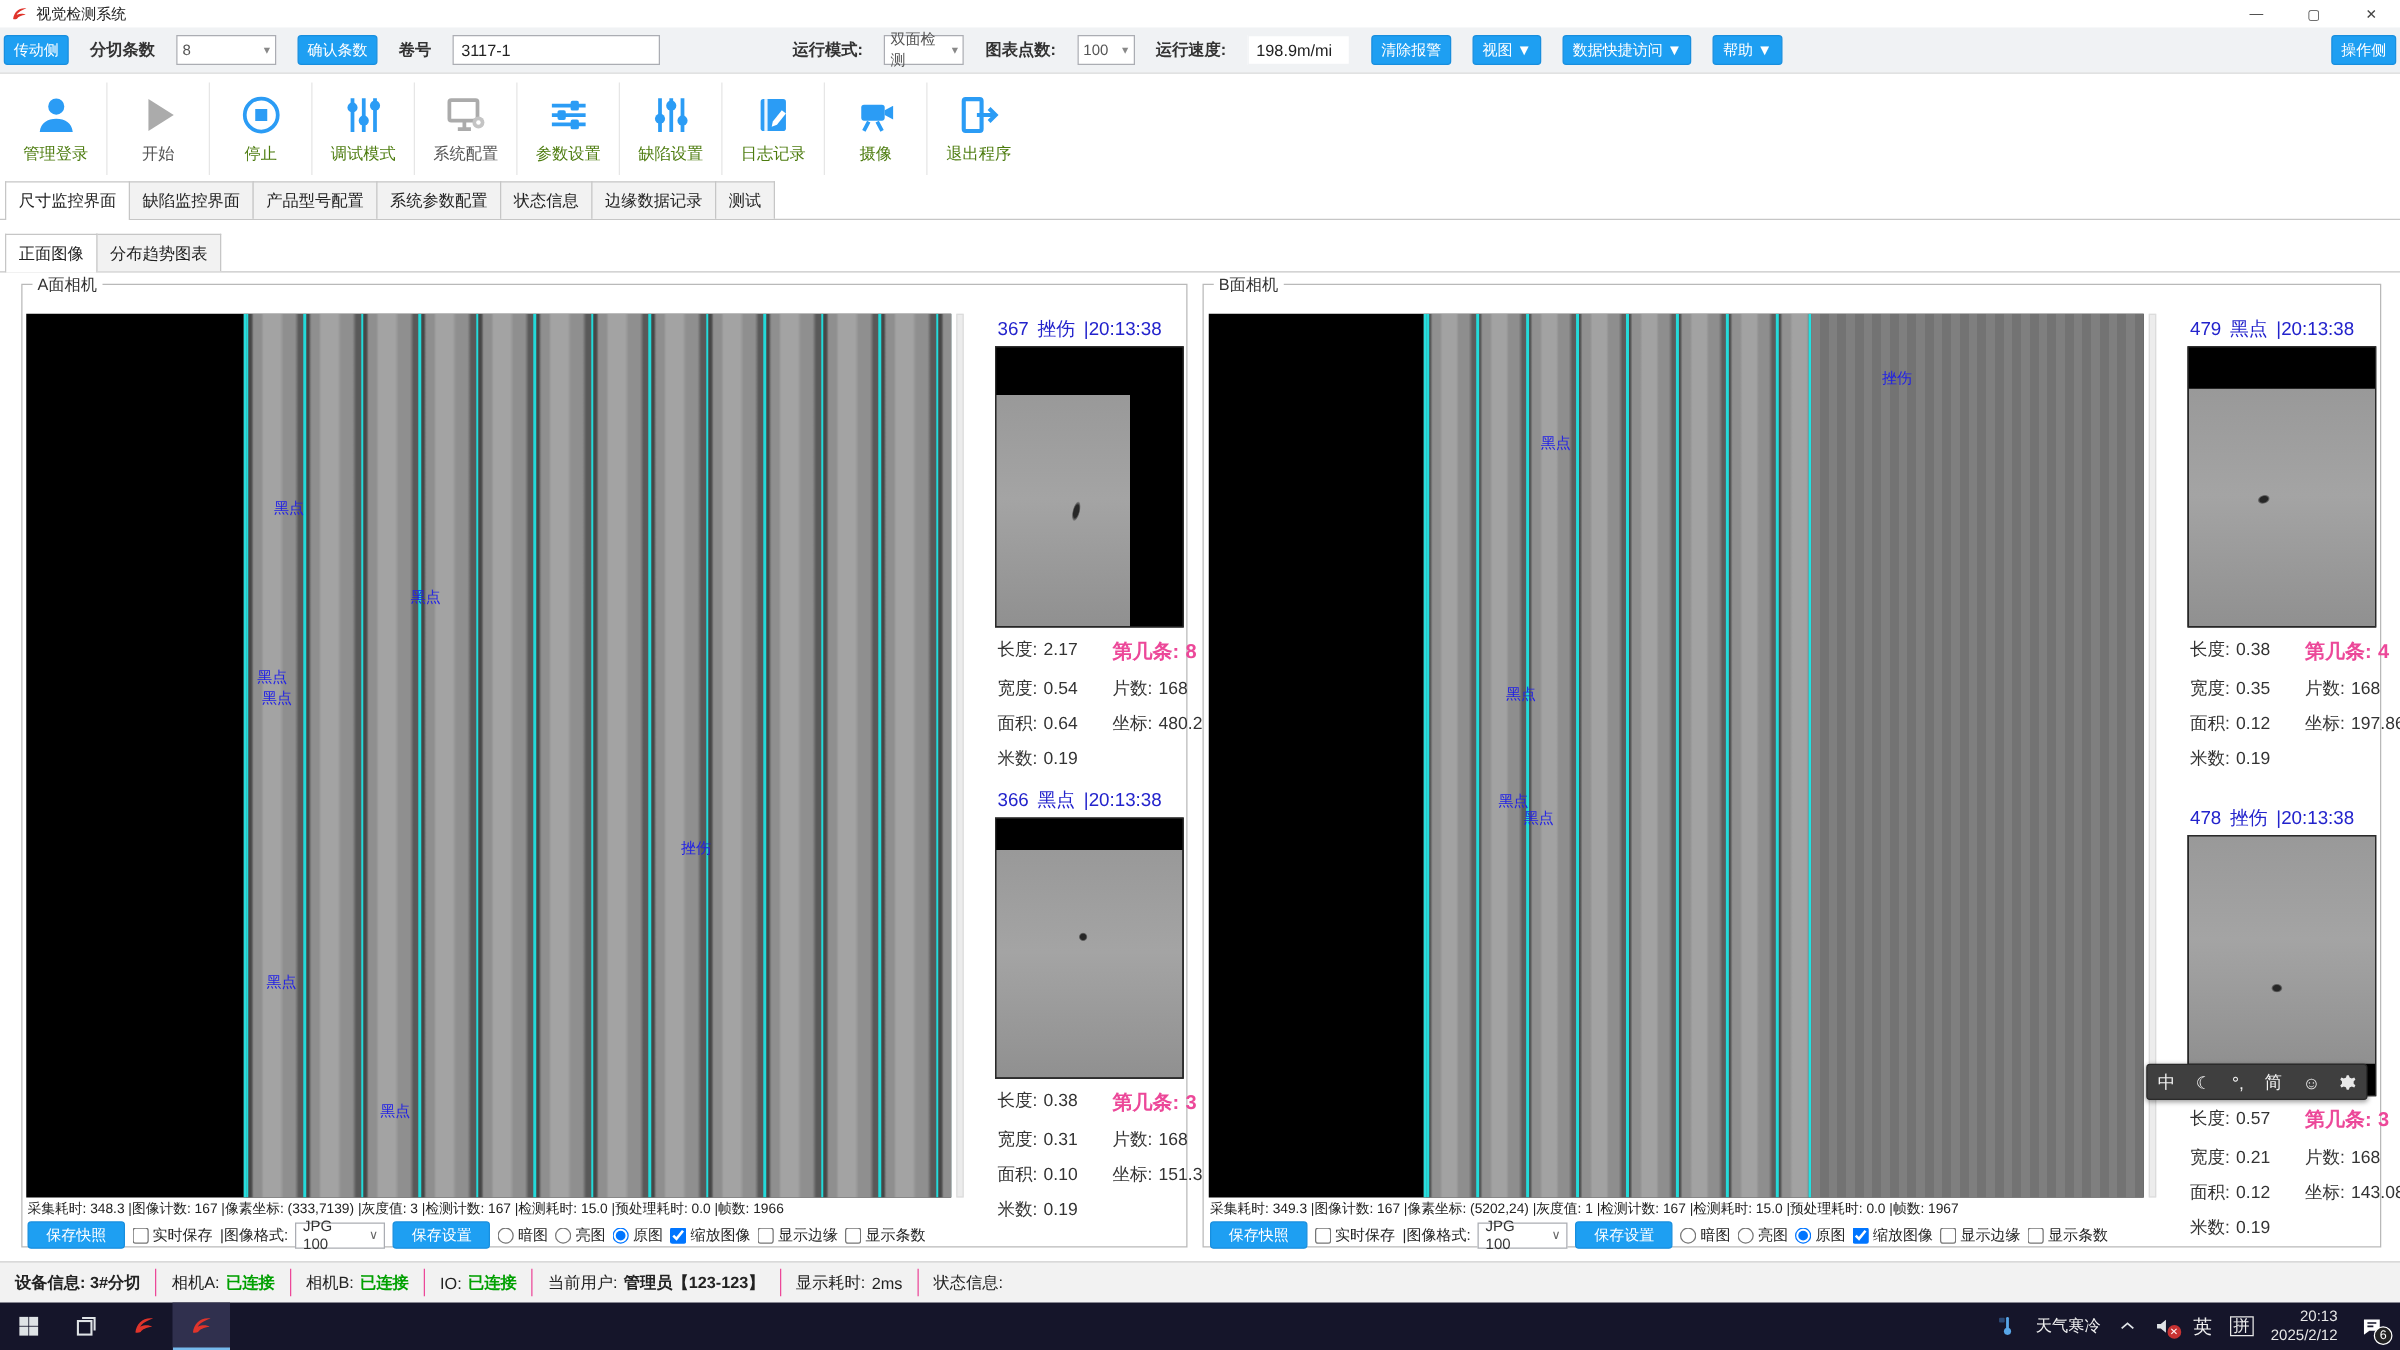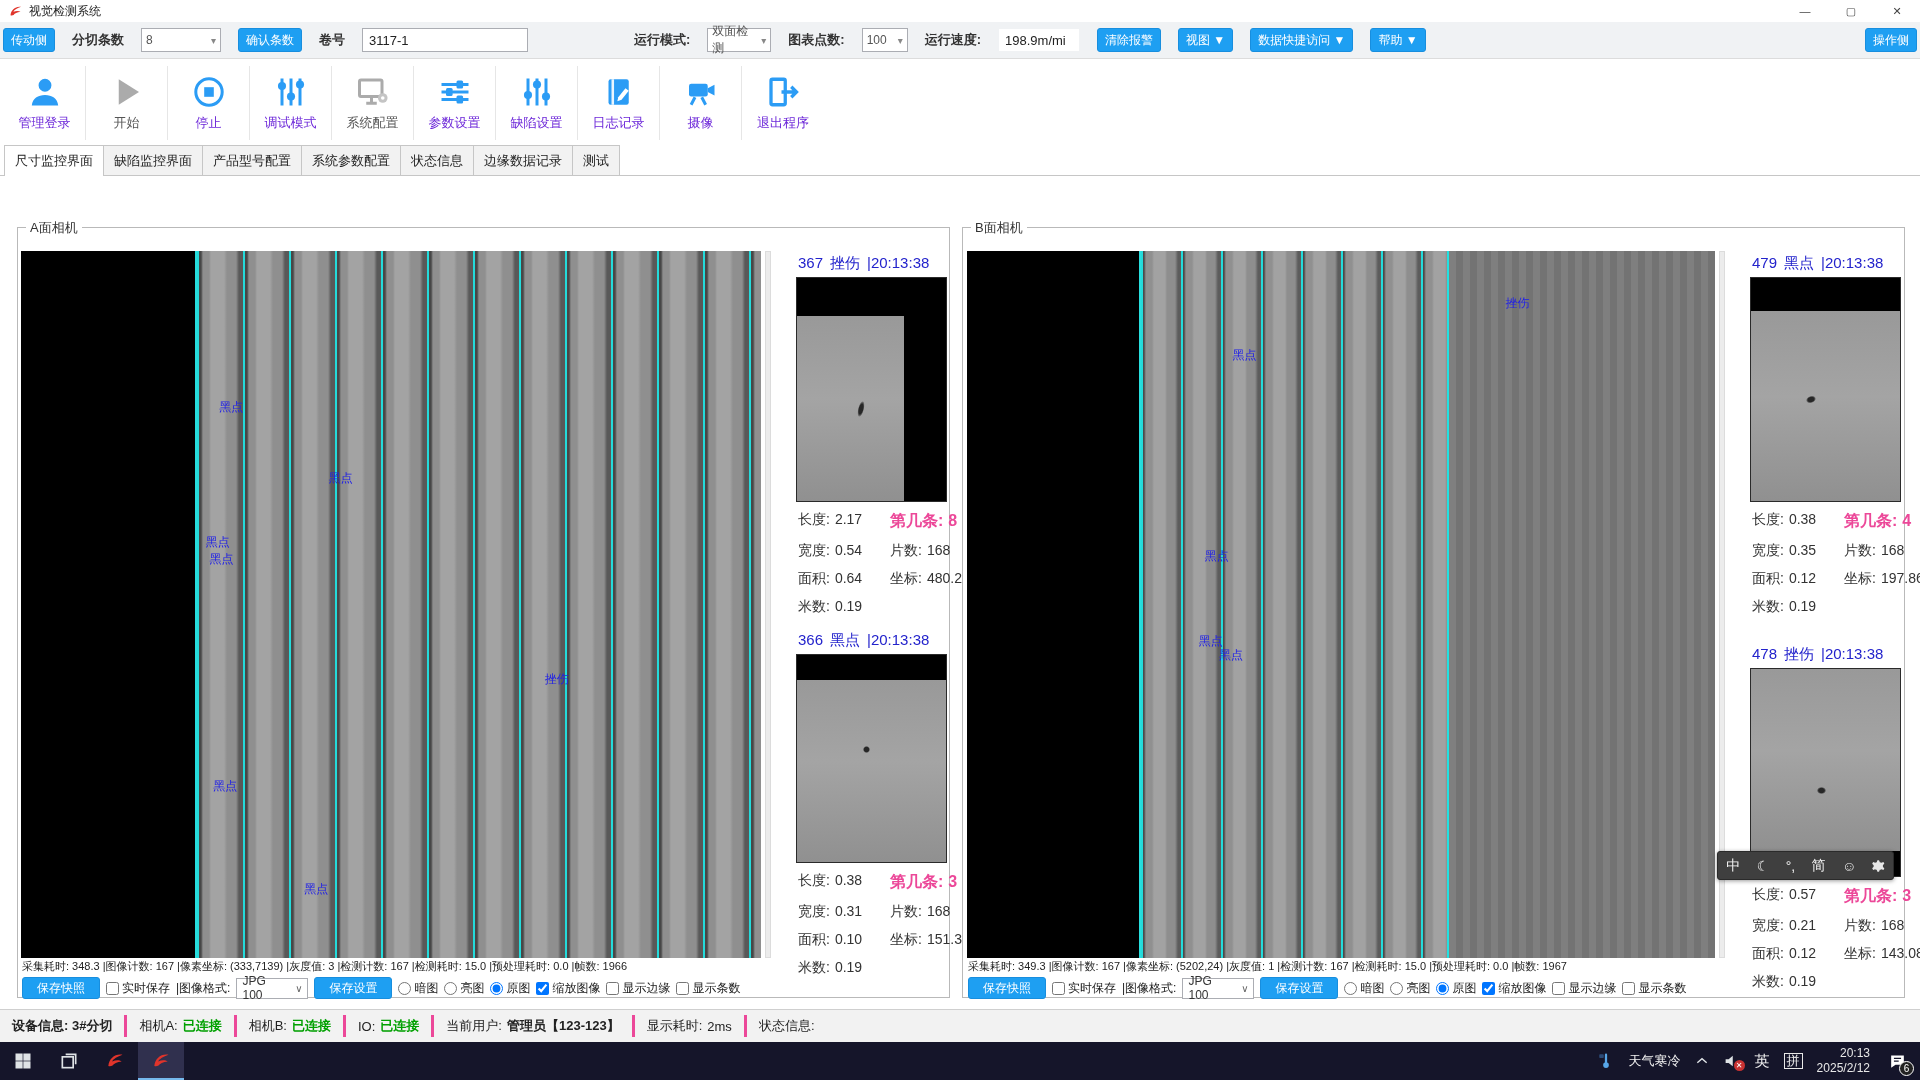--- a/index.html
+++ b/index.html
@@ -19,21 +19,21 @@
   .tb-label{font-size:13px;font-weight:bold;color:#333;white-space:nowrap;}
   .combo{background:#fff;border:1px solid #abadb3;height:24px;display:flex;align-items:center;justify-content:space-between;padding:0 4px;font-size:12px;color:#555;}
   .combo .caret{color:#888;font-size:10px;margin-left:4px;}
   .field{background:#fff;border:1px solid #abadb3;height:24px;display:flex;align-items:center;padding:0 6px;font-size:13px;color:#222;}
   .spacer{flex:1;}
 
   
   .iconbar{position:absolute;left:0;top:60px;width:100%;height:86px;background:#fff;display:flex;align-items:center;padding-left:4px;}
   .tool{width:82px;height:74px;display:flex;flex-direction:column;align-items:center;justify-content:center;gap:4px;border-right:1px solid #e6e6e6;}
   .tool svg{width:36px;height:36px;}
-  .tool .tool-label{font-size:13px;color:#6d28d9;white-space:nowrap;}
+  .tool .tool-label{font-size:13px;color:#4d7c0f;white-space:nowrap;}
   .tool.disabled .tool-label{color:#555;}
 
   
   .tabs{position:absolute;left:0;top:147px;width:100%;height:29px;border-bottom:1px solid #c6c6c6;padding-left:4px;display:flex;align-items:flex-end;}
   .tab{font-size:13px;color:#222;padding:6px 10px 5px;border:1px solid #c6c6c6;border-bottom:none;background:#f2f2f2;margin-right:-1px;position:relative;}
   .tab.active{background:#fff;z-index:2;top:1px;padding-bottom:6px;}
   .subtabs{position:absolute;left:0;top:190px;width:100%;height:28px;border-bottom:1px solid #c6c6c6;padding-left:4px;display:flex;align-items:flex-end;}
 
   
   .panel{position:absolute;border:1px solid #b9b9b9;background:#fff;}
@@ -69,21 +69,21 @@
   .cam-controls{position:absolute;display:flex;align-items:center;gap:6px;height:22px;}
   .cam-controls .btn{padding:3px 14px;font-size:12px;}
   .chk{display:flex;align-items:center;gap:3px;font-size:12px;color:#222;white-space:nowrap;}
   .chk input{margin:0;width:13px;height:13px;}
   .ctl-label{font-size:12px;color:#222;white-space:nowrap;}
   .mini-select{background:#fff;border:1px solid #abadb3;height:21px;display:flex;align-items:center;gap:6px;padding:0 5px;font-size:12px;color:#333;}
   .mini-select .caret{color:#666;font-size:10px;}
 
   
   .devbar{position:absolute;left:0;top:1009px;width:100%;height:33px;background:#f2f2f2;border-top:1px solid #cfcfcf;display:flex;align-items:center;font-size:13px;color:#222;}
-  .seg{padding:0 12px;border-right:3px solid #ec4899;height:22px;display:flex;align-items:center;gap:5px;white-space:nowrap;}
+  .seg{padding:0 12px;border-right:1px solid #ec4899;height:22px;display:flex;align-items:center;gap:5px;white-space:nowrap;}
   .seg.nosep{border-right:none;}
   .bold{font-weight:bold;}
   .green{color:#00a000;font-weight:bold;}
 
   
   .taskbar{position:absolute;left:0;top:1042px;width:100%;height:38px;background:#15152a;display:flex;align-items:center;color:#e8e8e8;}
   .tb-ico{width:46px;height:38px;display:flex;align-items:center;justify-content:center;}
   .tb-ico svg{width:20px;height:20px;}
   .tb-ico.active{background:#30304e;box-shadow:inset 0 -2px 0 #76b9ed;}
   .tray{margin-left:auto;display:flex;align-items:center;gap:14px;padding-right:10px;font-size:13px;}
@@ -247,20 +247,24 @@
   <div class="tabs">
     <span class="tab active">尺寸监控界面</span>
     <span class="tab">缺陷监控界面</span>
     <span class="tab">产品型号配置</span>
     <span class="tab">系统参数配置</span>
     <span class="tab">状态信息</span>
     <span class="tab">边缘数据记录</span>
     <span class="tab">测试</span>
   </div>
 
+  <div class="subtabs">
+    <span class="tab active">正面图像</span>
+    <span class="tab">分布趋势图表</span>
+  </div>
 
   <div class="panel" style="left:17px;top:227px;width:933px;height:771px;">
     <span class="panel-label">A面相机</span>
 
     <div class="cam-img" style="left:3px;top:23px;width:740px;height:707px;">
       <div class="strips strips-a"></div>
     <span class="defect-label" style="left: 28.4%; top: 22.1%;">黑点</span>
         <span class="defect-label" style="left: 43.2%; top: 32.1%;">黑点</span>
         <span class="defect-label" style="left: 26.6%; top: 41.2%;">黑点</span>
         <span class="defect-label" style="left: 27.1%; top: 43.6%;">黑点</span>

